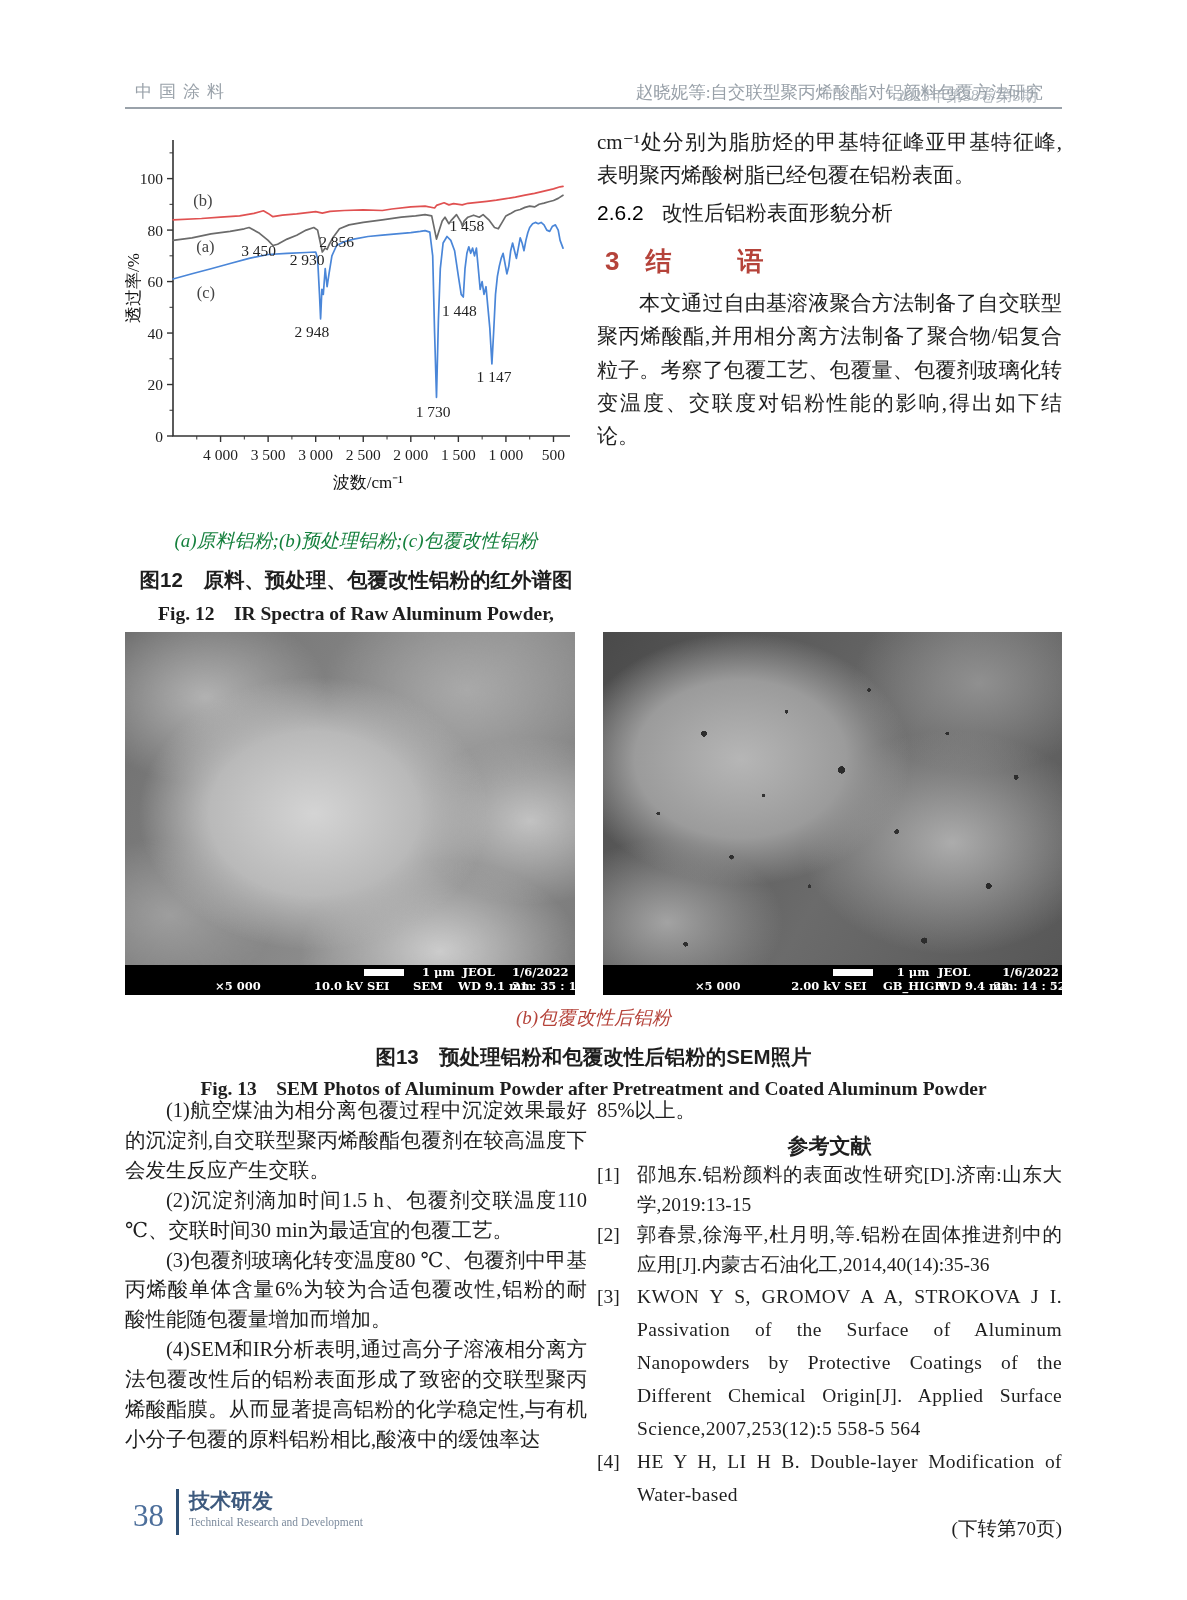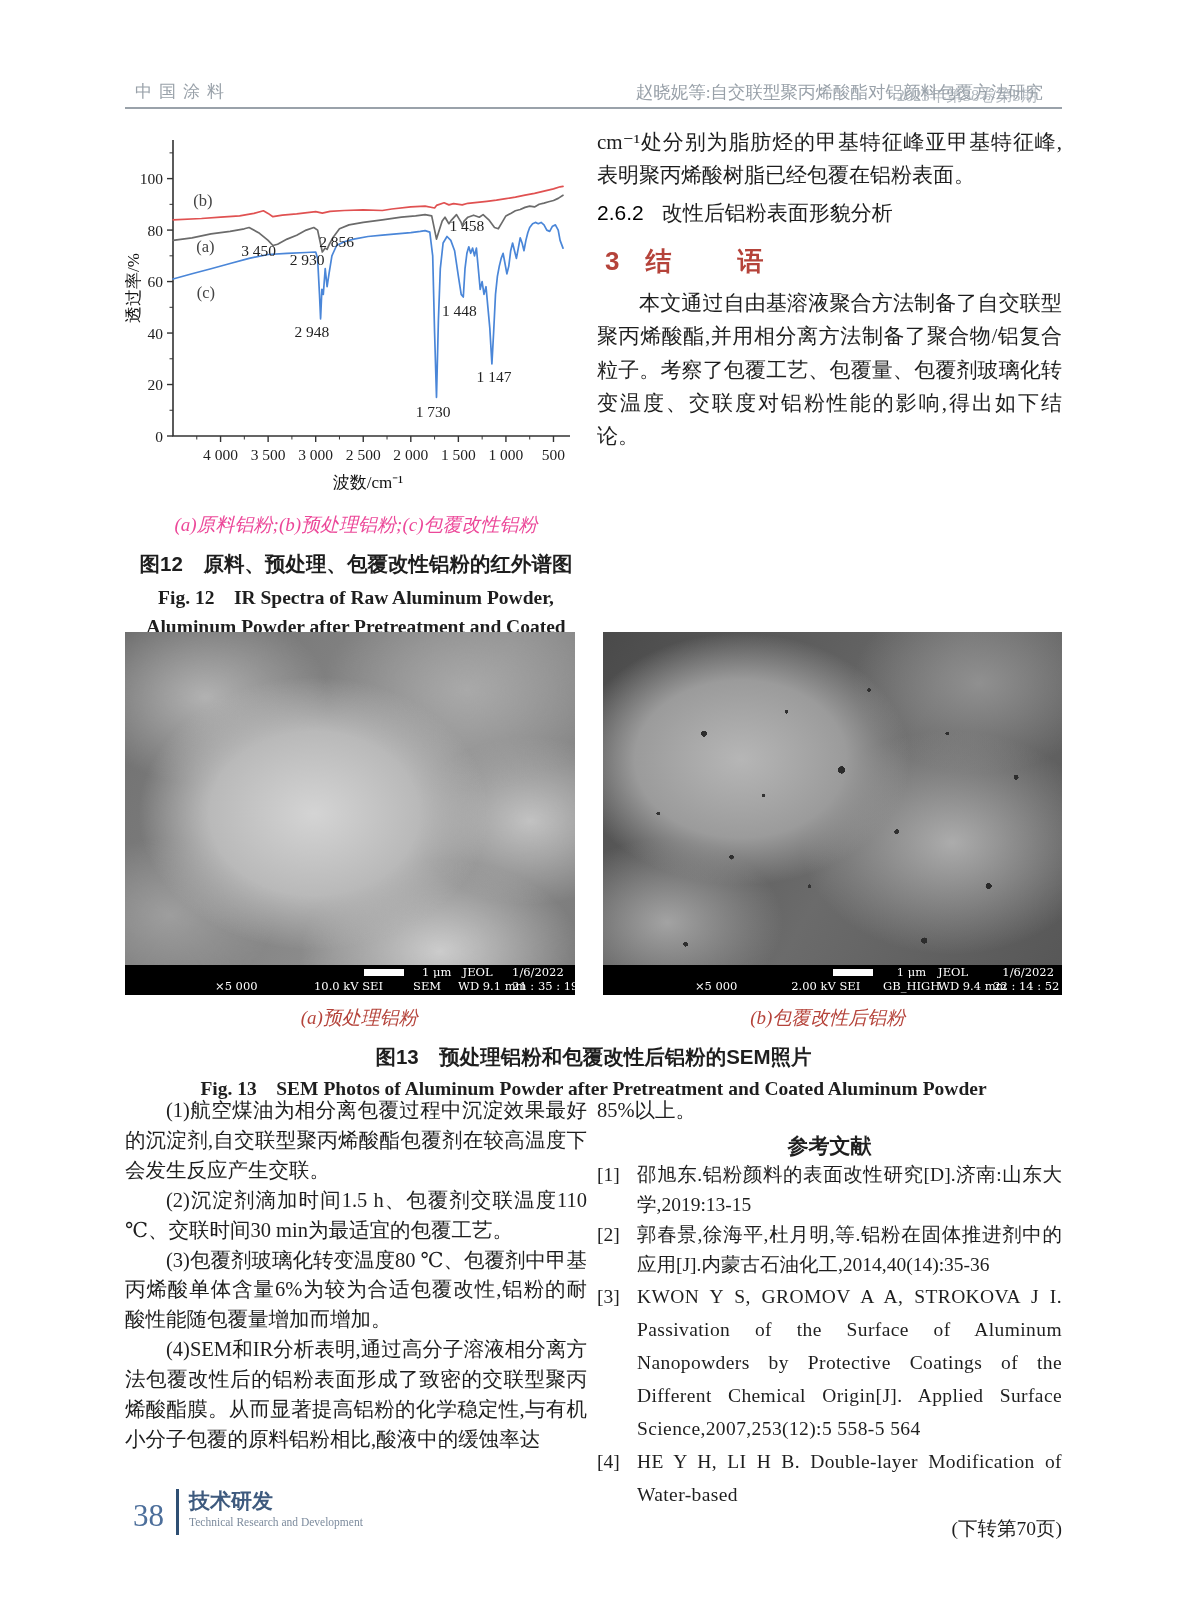--- a/index.html
+++ b/index.html
@@ -11,37 +11,37 @@
   .header-right{position:absolute;right:144px;top:80px;font-size:17.5px;color:#99a1a9;white-space:nowrap;}
   .header-issue{position:absolute;right:150px;top:85px;font-size:16.5px;color:#a6aeb6;opacity:.85;white-space:nowrap;}
   .header-rule{position:absolute;left:125px;right:125px;top:107px;height:2px;background:#9aa2aa;}
 
   
   .col-left{position:absolute;left:125px;top:134px;width:462px;}
   .col-right{position:absolute;left:597px;top:126px;width:465px;}
 
   svg.ir{display:block;font-family:"Liberation Serif",serif;}
 
-  .fig12-legend{margin-top:10px;text-align:center;font-size:19px;color:#ec4899;font-style:italic;}
+  .fig12-legend{margin-top:26px;text-align:center;font-size:19px;color:#15803d;font-style:italic;}
   .cap-zh{margin-top:12px;text-align:center;font-size:20.5px;font-weight:700;
           font-family:"Liberation Sans","DejaVu Sans",sans-serif;}
   .cap-en{margin-top:5px;text-align:center;font-size:19.5px;font-weight:700;line-height:29px;}
 
   .para{font-size:21px;line-height:33.4px;text-align:justify;}
   .indent{text-indent:2em;}
   .h262{margin:3px 0 2px;font-size:21px;line-height:33px;}
   .h262 .num{color:#000000;font-weight:400;font-family:"Liberation Sans","DejaVu Sans",sans-serif;margin-right:18px;margin-top:11px;}
   .h3{margin:14px 8px 8px;font-size:26px;font-weight:700;color:#b5433a;
       font-family:"Liberation Sans","DejaVu Sans",sans-serif;}
   .h3 .num{margin-right:26px;}
   .h3 .ttl{letter-spacing:20px;}
 
   
   .fig13{position:absolute;left:125px;top:632px;width:937px;}
-  .sem-row{display:flex;gap:28px;}
+  .sem-row{display:flex;gap:28px;font-weight:bold;}
   .sem-panel{position:relative;height:363px;}
   .sem-a{width:459px;background-color:#7d7d7d;background-image:
     radial-gradient(ellipse 250px 195px at 42% 50%, #d4d4d4 0%, #b9b9b9 42%, rgba(125,125,125,0) 70%),
     radial-gradient(ellipse 175px 125px at 18% 18%, #b2b2b2 0%, rgba(110,110,110,0) 70%),
     radial-gradient(ellipse 200px 140px at 76% 16%, #a9a9a9 0%, rgba(105,105,105,0) 72%),
     radial-gradient(ellipse 165px 120px at 90% 52%, #c2c2c2 0%, rgba(110,110,110,0) 70%),
     radial-gradient(ellipse 205px 135px at 70% 88%, #cccccc 0%, rgba(110,110,110,0) 68%),
     radial-gradient(ellipse 150px 110px at 10% 78%, #9e9e9e 0%, rgba(95,95,95,0) 70%),
     linear-gradient(120deg,#6e6e6e,#8d8d8d 60%,#7a7a7a);}
   .sem-b{width:468px;background-color:#5a5a5a;background-image:
@@ -205,21 +205,20 @@
           <span class="r1" style="left:87%;">1/6/2022</span>
           <span class="r2" style="left:20%;">×5 000</span>
           <span class="r2" style="left:41%;">2.00 kV  SEI</span>
           <span class="r2" style="left:61%;">GB_HIGH</span>
           <span class="r2" style="left:73%;">WD  9.4 mm</span>
           <span class="r2" style="left:85%;">22 : 14 : 52</span>
         </div>
       </div>
     </div>
     <div class="sem-caps">
-      <div class="sem-cap">(a)预处理铝粉</div>
       <div class="sem-cap">(b)包覆改性后铝粉</div>
     </div>
     <div class="cap-zh">图13　预处理铝粉和包覆改性后铝粉的SEM照片</div>
     <div class="cap-en" style="margin-top:3px;">Fig. 13　SEM Photos of Aluminum Powder after Pretreatment and Coated Aluminum Powder</div>
   </div>
 
   <div class="bottom-left">
     <div class="bpara indent">(1)航空煤油为相分离包覆过程中沉淀效果最好的沉淀剂,自交联型聚丙烯酸酯包覆剂在较高温度下会发生反应产生交联。</div>
     <div class="bpara indent">(2)沉淀剂滴加时间1.5 h、包覆剂交联温度110 ℃、交联时间30 min为最适宜的包覆工艺。</div>
     <div class="bpara indent">(3)包覆剂玻璃化转变温度80 ℃、包覆剂中甲基丙烯酸单体含量6%为较为合适包覆改性,铝粉的耐酸性能随包覆量增加而增加。</div>

